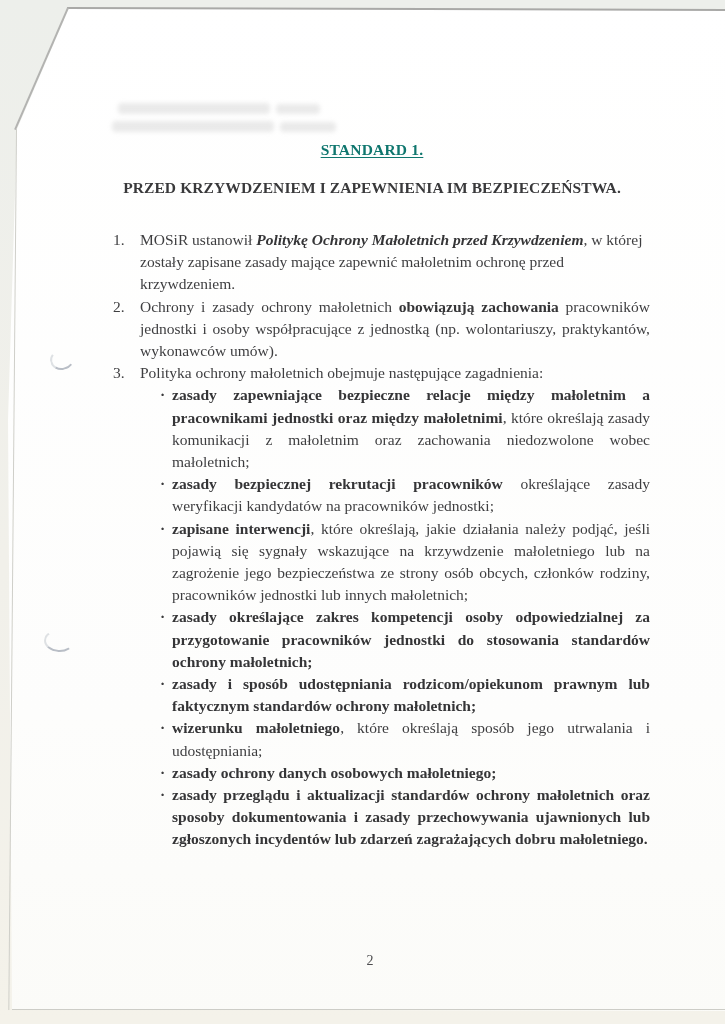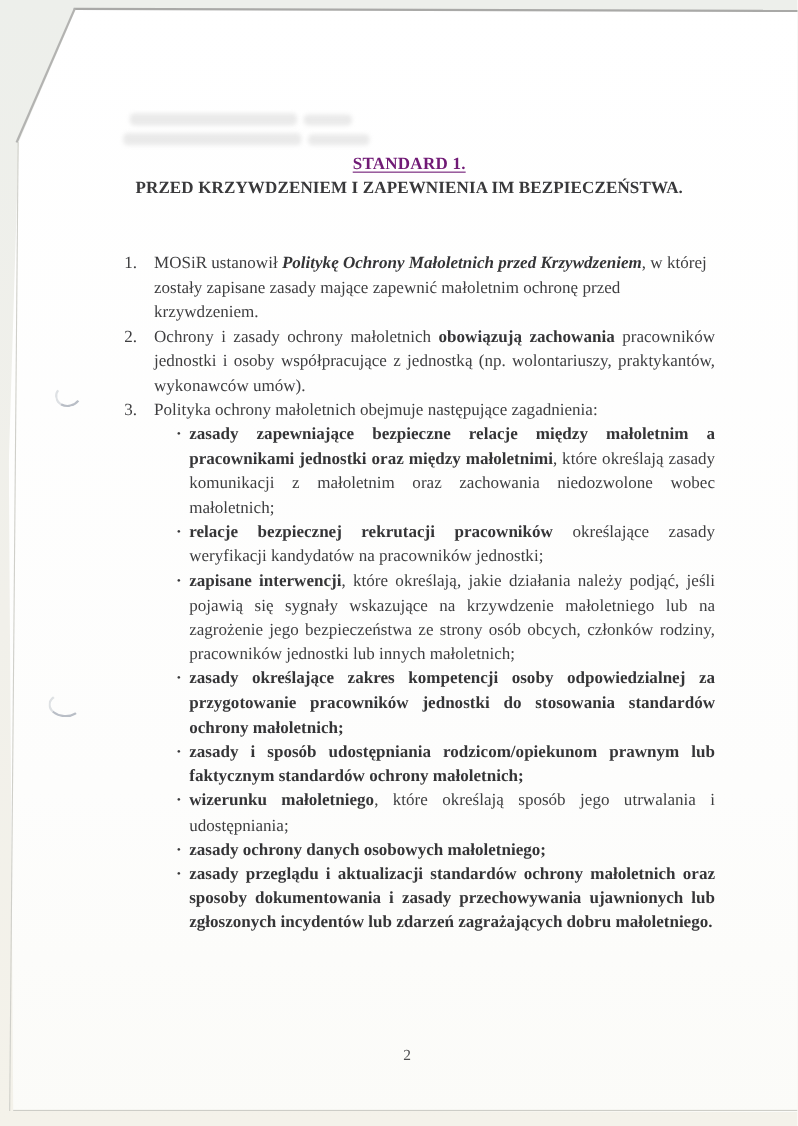--- a/index.html
+++ b/index.html
@@ -34,21 +34,21 @@
     border-radius: 50%;
   }
   .crescent-1 { left: 50px; top: 349px; width: 24px; height: 21px; transform: rotate(-12deg); }
   .crescent-2 { left: 44px; top: 630px; width: 30px; height: 22px; transform: rotate(4deg); }
 
   
   .doc { position: absolute; left: 0; top: 0; width: 725px; }
 
   .doc-header { position: absolute; left: 88px; top: 141px; width: 568px; text-align: center; }
   .doc-title {
-    font-size: 15.5px; font-weight: 700; color: #701a75; letter-spacing: .2px;
+    font-size: 15.5px; font-weight: 700; color: #0f766e; letter-spacing: .2px;
     text-decoration: underline; text-underline-offset: 2px; text-align: center;
   }
   .doc-subtitle {
     font-size: 15.5px; font-weight: 700; color: #39393b; letter-spacing: .1px;
     line-height: 23.5px; margin-top: 2.5px; white-space: pre-wrap;
   }
 
   .numbered-list { position: absolute; left: 113px; top: 229px; width: 537px; font-size: 15.5px; line-height: 22.2px; }
   .list-item { display: flex; }
   .item-number { flex: 0 0 27px; }
@@ -80,21 +80,21 @@
 <div class="ghost" style="left:276px; top:104px; width:44px; height:10px;"></div>
 <div class="ghost" style="left:112px; top:121px; width:162px; height:11px;"></div>
 <div class="ghost" style="left:280px; top:122px; width:56px; height:10px;"></div>
 
 <div class="crescent crescent-1"></div>
 <div class="crescent crescent-2"></div>
 
 <div class="doc">
   <div class="doc-header">
     <div class="doc-title">STANDARD 1.</div>
-    <div class="doc-subtitle" style="margin-top:0;">PRZED KRZYWDZENIEM I ZAPEWNIENIA IM BEZPIECZEŃSTWA.</div>
+    <div class="doc-subtitle" style="margin-top:17px;">PRZED KRZYWDZENIEM I ZAPEWNIENIA IM BEZPIECZEŃSTWA.</div>
   </div>
 
   <div class="numbered-list">
       <div class="list-item">
         <div class="item-number">1.</div>
         <div class="item-body align-left"><span>MOSiR ustanowił </span><span class="seg-b seg-i">Politykę Ochrony Małoletnich przed Krzywdzeniem</span><span>, w której zostały zapisane zasady mające zapewnić małoletnim ochronę przed krzywdzeniem.</span></div>
       </div>
       <div class="list-item">
         <div class="item-number">2.</div>
         <div class="item-body align-justify"><span>Ochrony i zasady ochrony małoletnich </span><span class="seg-b ">obowiązują zachowania</span><span> pracowników jednostki  i osoby współpracujące z jednostką (np. wolontariuszy, praktykantów, wykonawców umów).</span></div>
@@ -103,21 +103,21 @@
         <div class="item-number">3.</div>
         <div class="item-body align-left"><span>Polityka ochrony małoletnich obejmuje następujące zagadnienia:</span></div>
       </div>
       <div class="bullet-list">
         <div class="bullet-item">
           <span class="bullet-dot">·</span>
           <div class="bullet-body"><span class="seg-b ">zasady zapewniające bezpieczne relacje między małoletnim a pracownikami jednostki oraz między małoletnimi</span><span>, które określają zasady komunikacji z małoletnim oraz zachowania niedozwolone wobec małoletnich;</span></div>
         </div>
         <div class="bullet-item">
           <span class="bullet-dot">·</span>
-          <div class="bullet-body"><span class="seg-b ">relacje bezpiecznej rekrutacji pracowników</span><span> określające zasady weryfikacji kandydatów na pracowników jednostki;</span></div>
+          <div class="bullet-body"><span class="seg-b ">zasady bezpiecznej rekrutacji pracowników</span><span> określające zasady weryfikacji kandydatów na pracowników jednostki;</span></div>
         </div>
         <div class="bullet-item">
           <span class="bullet-dot">·</span>
           <div class="bullet-body"><span class="seg-b ">zapisane interwencji</span><span>, które określają, jakie działania należy podjąć, jeśli pojawią się sygnały wskazujące na krzywdzenie małoletniego lub na zagrożenie jego bezpieczeństwa ze strony osób obcych, członków rodziny, pracowników jednostki lub innych małoletnich;</span></div>
         </div>
         <div class="bullet-item">
           <span class="bullet-dot">·</span>
           <div class="bullet-body"><span class="seg-b ">zasady określające zakres kompetencji osoby odpowiedzialnej za przygotowanie pracowników jednostki do stosowania standardów ochrony małoletnich;</span></div>
         </div>
         <div class="bullet-item">

